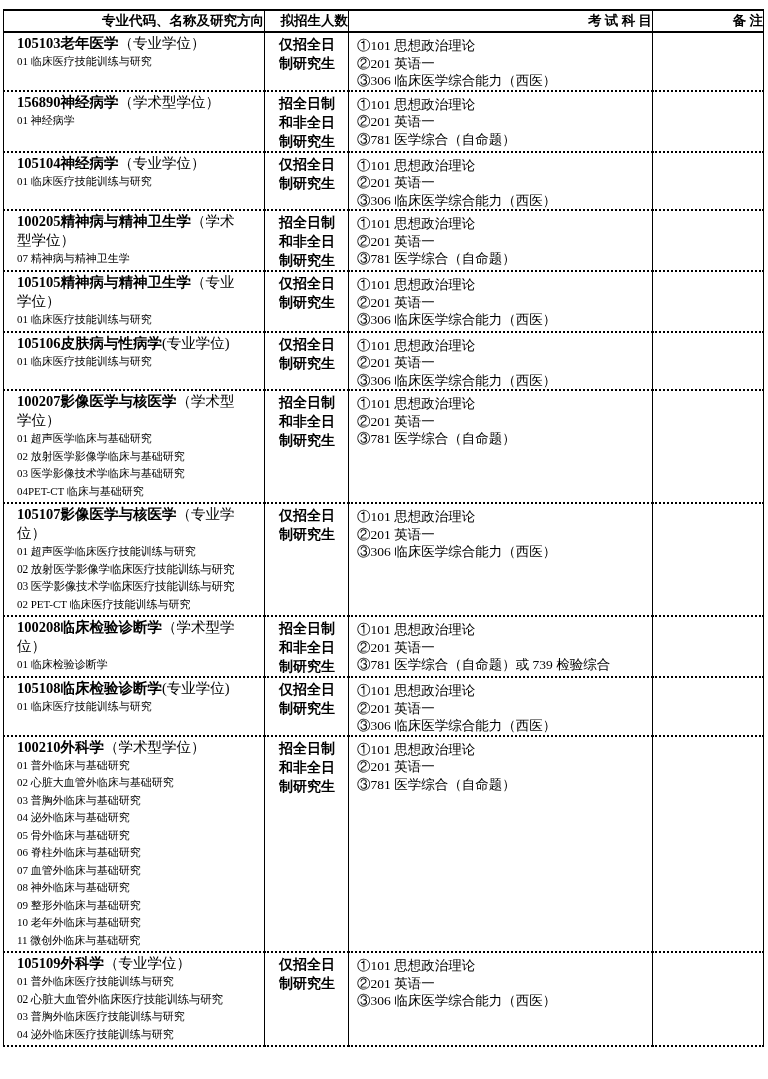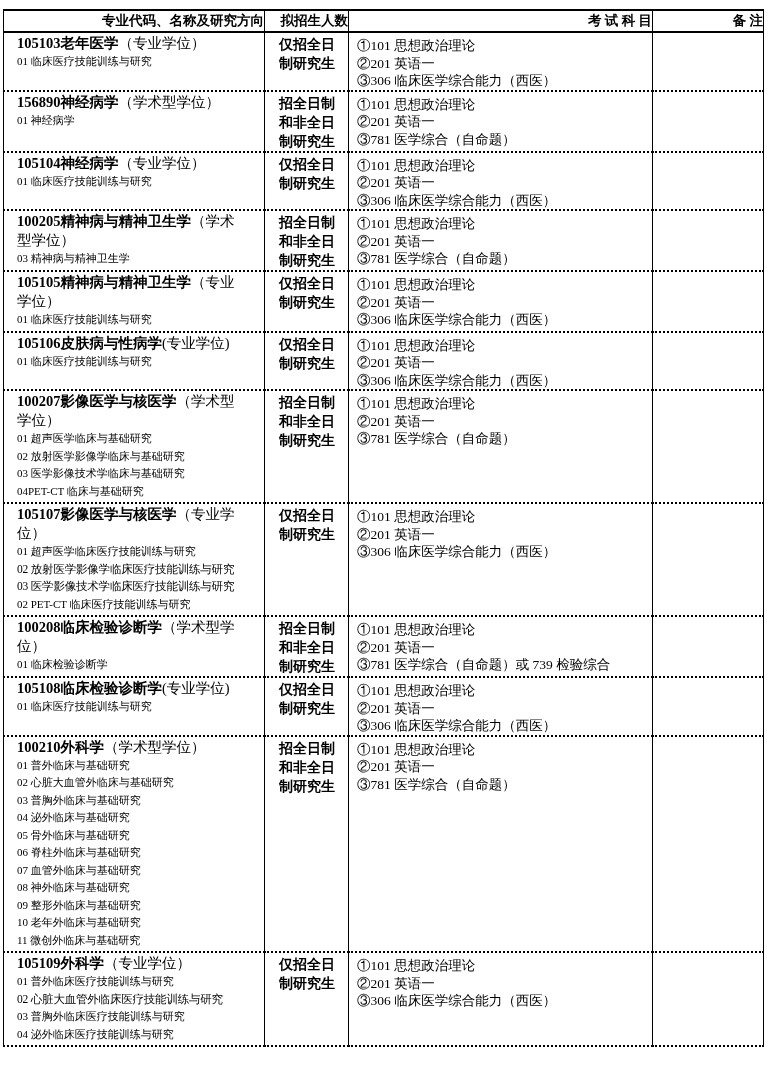--- a/index.html
+++ b/index.html
@@ -113,21 +113,21 @@
             <div class="exam">②201 英语一</div>
             <div class="exam">③306 临床医学综合能力（西医）</div>
           </td>
     <td class="c4"></td>
   </tr>
 
   <tr>
     <td class="c1">
       <div class="title"><span class="code">100205</span><span class="name">精神病与精神卫生学</span><span class="degree">（学术型学位）</span></div>
       <div class="dirs">
-              <div class="dir">03 精神病与精神卫生学</div>
+              <div class="dir">07 精神病与精神卫生学</div>
             </div>
     </td>
     <td class="c2"><span>招全日制和非全日制研究生</span></td>
     <td class="c3">
             <div class="exam">①101 思想政治理论</div>
             <div class="exam">②201 英语一</div>
             <div class="exam">③781 医学综合（自命题）</div>
           </td>
     <td class="c4"></td>
   </tr>

